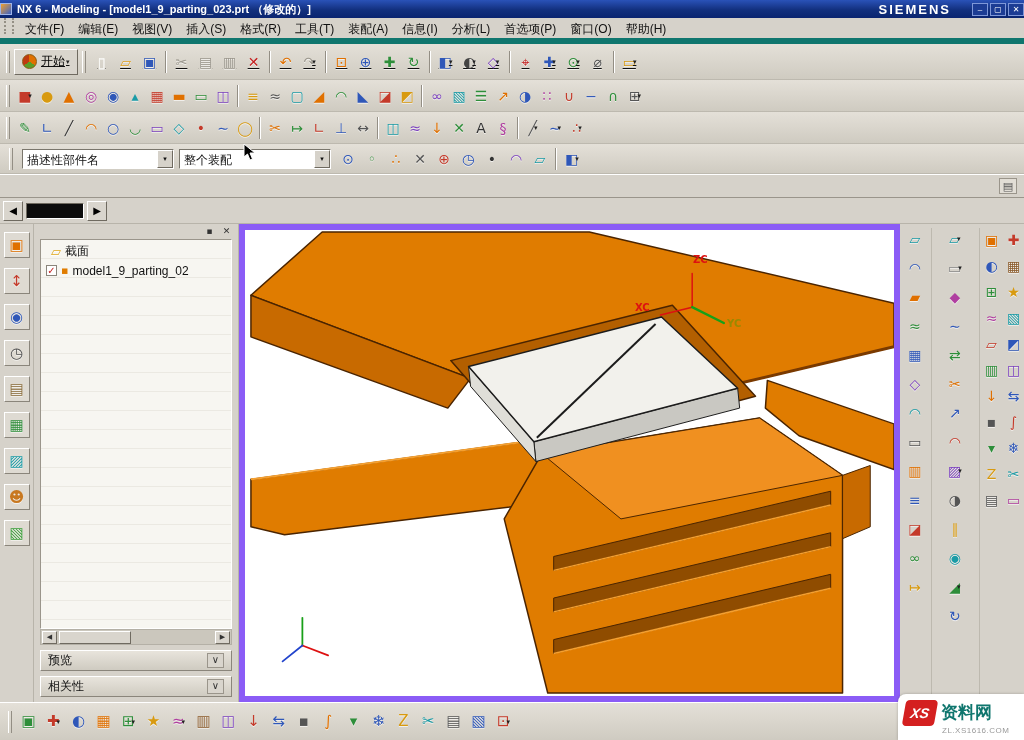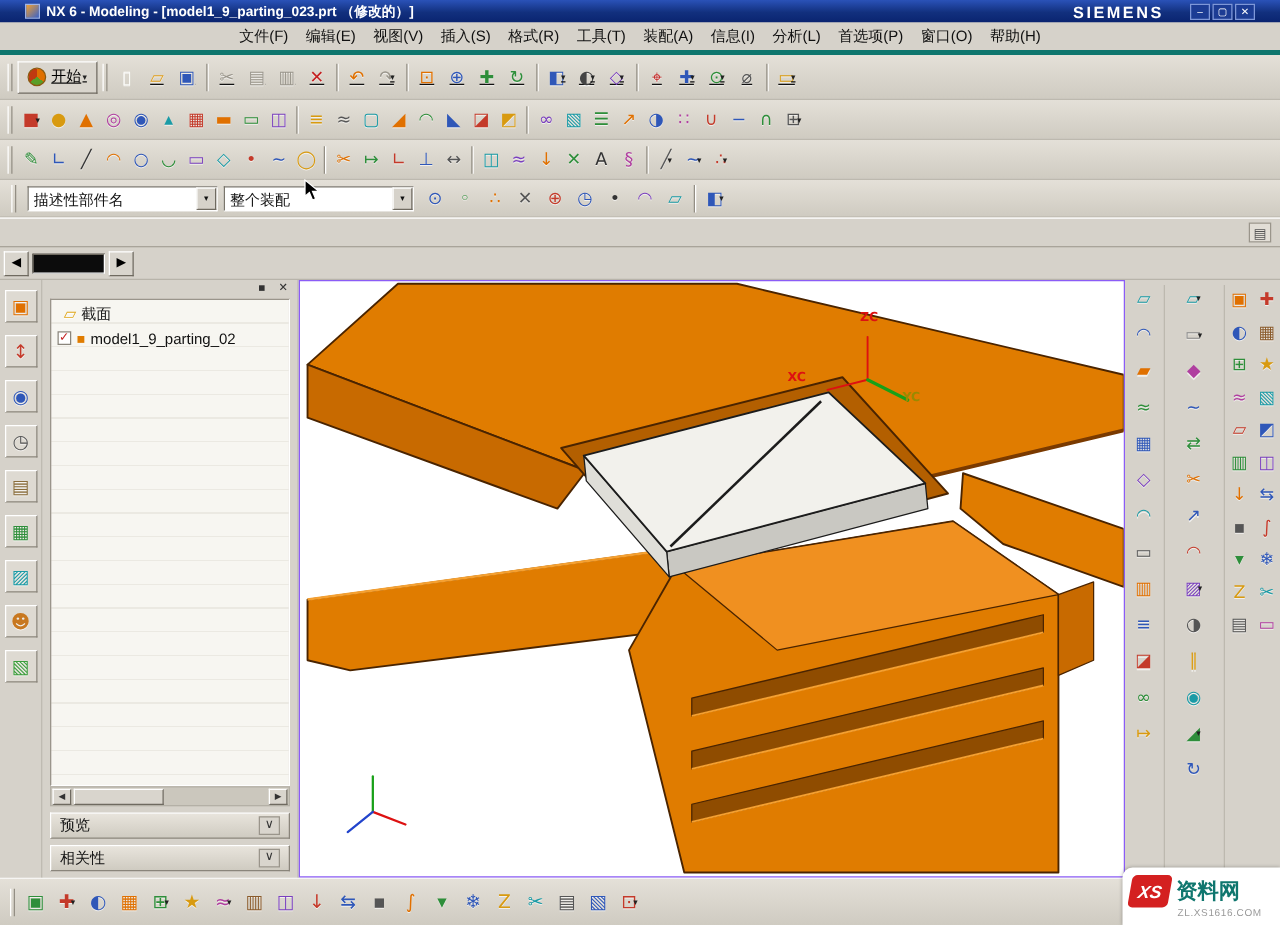--- a/index.html
+++ b/index.html
@@ -1,28 +1,28 @@
 <!DOCTYPE html>
 <html><head>
 <meta charset="utf-8">
 <style>
   * { box-sizing:border-box; margin:0; padding:0; }
   html,body { width:1024px; height:740px; overflow:hidden; }
   body { font-family:"Liberation Sans","DejaVu Sans",sans-serif; font-size:12px; background:#d6d2ca; position:relative; color:#111; }
 
   
-  .titlebar { height:18px; background:linear-gradient(180deg,#2a52b8 0%,#12307e 55%,#0a2470 100%); display:flex; align-items:center; padding:0 20px; gap:5px; color:#fff; }
+  .titlebar { height:18px; background:linear-gradient(180deg,#2a52b8 0%,#12307e 55%,#0a2470 100%); display:flex; align-items:center; padding:0 0; gap:5px; color:#fff; }
   .app-icon { width:12px; height:12px; background:linear-gradient(135deg,#f0a030,#3a62c8); border:1px solid #9fb4e8; }
   .title { font-size:11px; font-weight:bold; white-space:nowrap; }
   .brand { margin-left:auto; font-weight:bold; font-size:13px; letter-spacing:2px; }
   .winbtns { display:flex; gap:2px; margin-left:16px; }
   .wbtn { width:16px; height:13px; background:#1c3c94; border:1px solid #7e97d8; color:#fff; font-size:8px; line-height:11px; text-align:center; cursor:default; }
 
   
-  .menubar { height:26px; display:flex; align-items:center; padding:0 4px; background:#d6d2ca; border-bottom:4px solid #0f766e;flex-direction:column; }
+  .menubar { height:26px; display:flex; align-items:flex-start; padding:0 4px; background:#d6d2ca; border-bottom:6px solid #0f766e; }
   .menugrip { width:10px; height:16px; margin-right:4px; border-left:2px dotted #948f85; border-right:2px dotted #948f85; }
   .menu-item { padding:3px 7px; white-space:nowrap; }
 
   
   .tb { display:flex; align-items:center; padding:0 2px; background:linear-gradient(180deg,#e4e0d8,#cfcbc1); border-bottom:1px solid #bdb9af; }
   .row1 { height:36px;text-decoration:underline; } .row2 { height:32px; } .row3 { height:32px; }
   .grip { width:4px; height:22px; margin:0 4px; border-left:1px solid #fff; border-right:1px solid #938e84; }
   .icons { display:flex; align-items:center; }
   .icon-btn { width:24px; height:24px; display:inline-flex; align-items:center; justify-content:center; }
   .row2 .icon-btn,.row3 .icon-btn { width:22px; height:22px; }
@@ -61,21 +61,21 @@
   .tree-row.indent { padding-left:5px; }
   .cbx { width:11px; height:11px; background:#fff; border:1px solid #8a857b; color:#c42020; font-size:10px; font-weight:bold; line-height:10px; text-align:center; }
   .folder-glyph { color:#e0a81e; font-size:13px; font-family:"DejaVu Sans",sans-serif; text-shadow:0 1px 0 #fff; }
   .part-glyph { color:#e07c00; font-size:11px; font-family:"DejaVu Sans",sans-serif; }
   .hscroll { margin:0 6px; height:16px; background:#cbc7bd; border:1px solid #b4b0a6; display:flex; align-items:center; padding:0 1px; }
   .sbb { width:15px; height:13px; background:#d9d5cd; border:1px solid; border-color:#fff #6f6a60 #6f6a60 #fff; font-size:7px; display:flex; align-items:center; justify-content:center; color:#333; font-family:"DejaVu Sans",sans-serif; }
   .thumb { width:72px; height:13px; margin-left:2px; background:#d9d5cd; border:1px solid; border-color:#fff #6f6a60 #6f6a60 #fff; }
   .section-bar { margin:5px 6px 0; height:21px; background:linear-gradient(180deg,#e8e4dc,#cfcbc1); border:1px solid; border-color:#fff #8a857b #8a857b #fff; display:flex; align-items:center; padding:0 7px; }
   .chev { margin-left:auto; width:17px; height:15px; line-height:12px; text-align:center; font-size:10px; color:#333; background:#d9d5cd; border:1px solid #9a958b; font-family:"DejaVu Sans",sans-serif; }
 
-  .viewport { flex:1; border:1px solid #8b5cf6; background:#fff; position:relative; overflow:hidden; }
+  .viewport { flex:1; border:6px solid #8b5cf6; background:#fff; position:relative; overflow:hidden; }
   .viewport svg { position:absolute; inset:0; width:100%; height:100%; }
   .vp-label { position:absolute; left:4px; bottom:3px; color:#cc1111; font-weight:bold; font-size:13px; letter-spacing:.3px; }
   .axis-label { position:absolute; font-size:10px; font-weight:bold; font-family:"DejaVu Sans",sans-serif; }
   .axis-z { left:448px; top:24px; color:#dd1111; }
   .axis-x { left:390px; top:72px; color:#dd1111; }
   .axis-y { left:482px; top:88px; color:#9a8a00; }
 
   .rightbars { width:124px; background:#d6d2ca; display:flex; gap:3px; padding:4px 1px 0 2px; }
   .rcol { display:flex; flex-direction:column; align-items:center; gap:7px; }
   .rcol1 { width:27px; }

